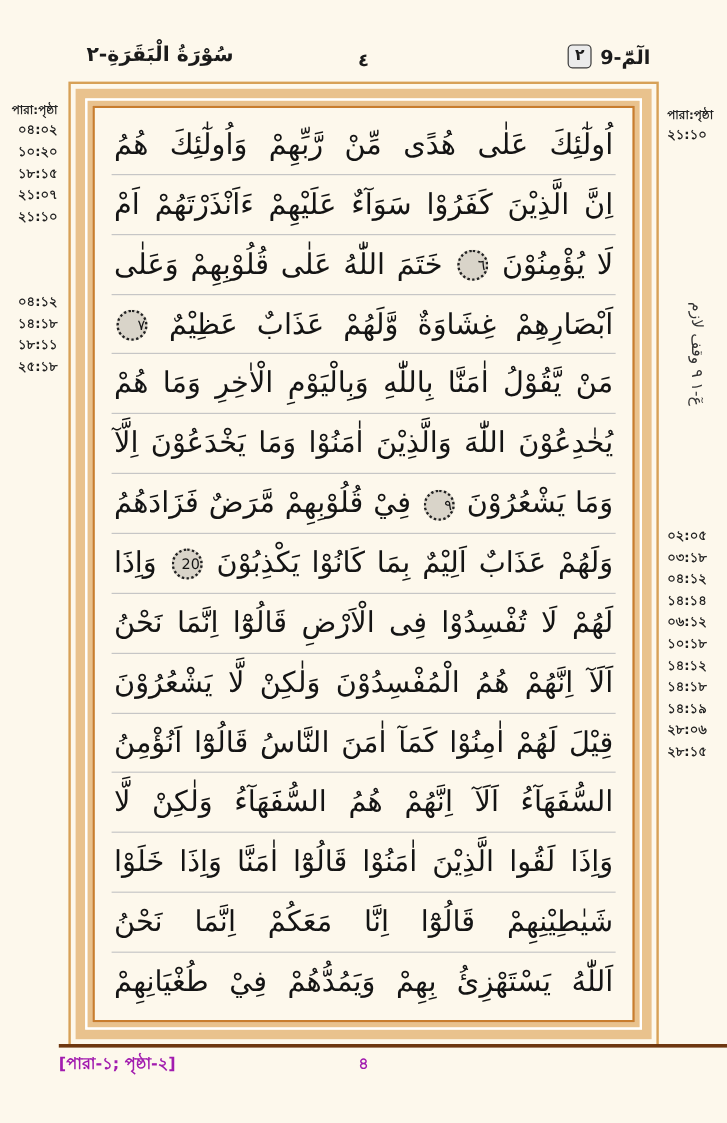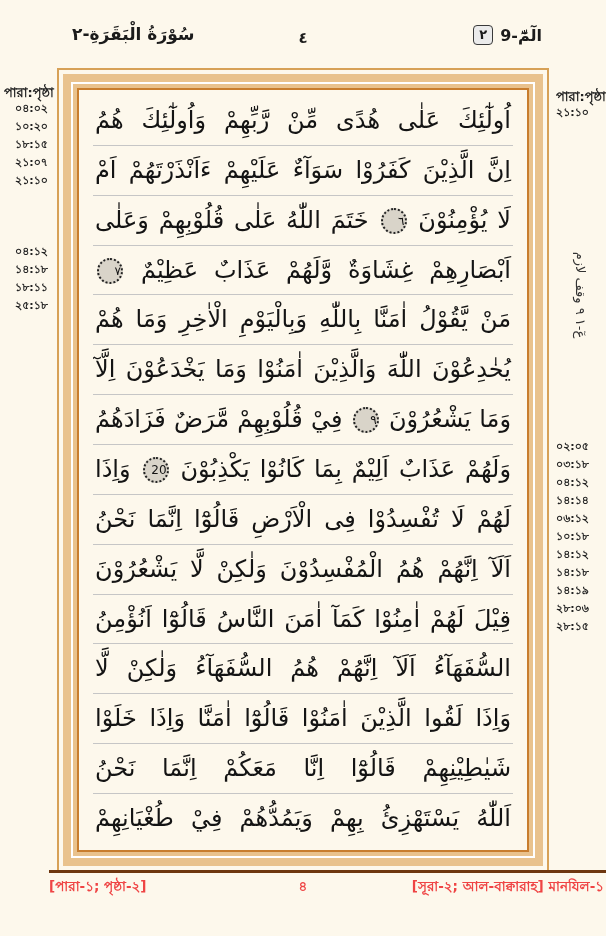--- a/index.html
+++ b/index.html
@@ -1,21 +1,21 @@
 <!DOCTYPE html>
 <html><head>
 <meta charset="utf-8">
 <style>
   html,body { margin:0; padding:0; }
   body {
     width:606px; height:936px; position:relative;
     background:#fdf8ec; overflow:hidden;
     font-family:"DejaVu Sans", sans-serif; color:#1b1b1b;
   }
-  .hdr { position:absolute; direction:rtl; white-space:nowrap; }
+  .hdr { position:absolute; direction:rtl; white-space:nowrap;margin-top:12px; }
   .hdr-left  { left:72px; top:24px; font-size:17px; font-weight:bold; }
   .hdr-center{ left:0; top:29px; width:606px; text-align:center; font-size:15px; font-weight:bold; pointer-events:none; }
   .hdr-right { right:64px; top:25px; font-size:16px; font-weight:bold; display:flex; align-items:center; gap:7px; direction:ltr; }
   .box-num {
     border:1.5px solid #3a3a3a; background:#ebebeb; border-radius:4px;
     padding:0 5px; font-size:13px; line-height:18px; font-weight:bold;
   }
 
   
   .frame { position:absolute; left:57px; top:68px; width:492px; height:804px; box-sizing:border-box;
@@ -35,34 +35,34 @@
   .ayah-marker {
     display:inline-block; width:26px; height:26px; box-sizing:border-box;
     border:2px dotted #222; border-radius:50%; background:#d9d4c9;
     font-size:12px; line-height:22px; text-align:center; vertical-align:middle; margin:0 2px;
   }
 
   
   .margin-col { position:absolute; font-size:11px; font-weight:bold; color:#222; line-height:18px; }
   .lm { left:4px; top:86px; width:44px; text-align:right; }
   .rm { left:556px; top:90px; width:48px; text-align:left; }
-  .mhead { font-size:13px; line-height:14px; }
+  .mhead { font-size:10px; line-height:14px; }
   .gap-lm { margin-top:53px; }
   .gap-rm { margin-top:316px; }
   .ref-num { height:18px; }
 
   .ruku-note {
     position:absolute; left:506px; top:286px; width:146px; height:18px;
     transform:rotate(90deg); transform-origin:center;
     font-size:13px; color:#333; direction:rtl; text-align:center; white-space:nowrap;
   }
 
   
   .footer-divider { position:absolute; left:49px; top:870px; width:557px; height:3px; background:#6e3710; }
-  .footer { position:absolute; top:876px; left:0; width:606px; height:20px; font-size:13.5px; font-weight:bold; color:#ef4444; }
+  .footer { position:absolute; top:876px; left:0; width:606px; height:20px; font-size:13.5px; font-weight:bold; color:#a21caf; }
   .footer-left   { position:absolute; left:49px; top:0; }
   .footer-center { position:absolute; left:0; top:0; width:606px; text-align:center; pointer-events:none; }
   .footer-right  { position:absolute; right:2px; top:0; }
 </style>
 </head>
 <body>
 
 <div>
 
   <div class="hdr hdr-left">سُوْرَةُ الْبَقَرَةِ-٢</div>
@@ -136,16 +136,15 @@
           </div>
         </div>
       </div>
     </div>
   </div>
 
   <div class="footer-divider"></div>
   <div class="footer">
     <span class="footer-left">[পারা-১; পৃষ্ঠা-২]</span>
     <span class="footer-center">৪</span>
-    <span class="footer-right">[সূরা-২; আল-বাক্বারাহ] মানযিল-১</span>
   </div>
 
 </div>
 
 </body></html>

